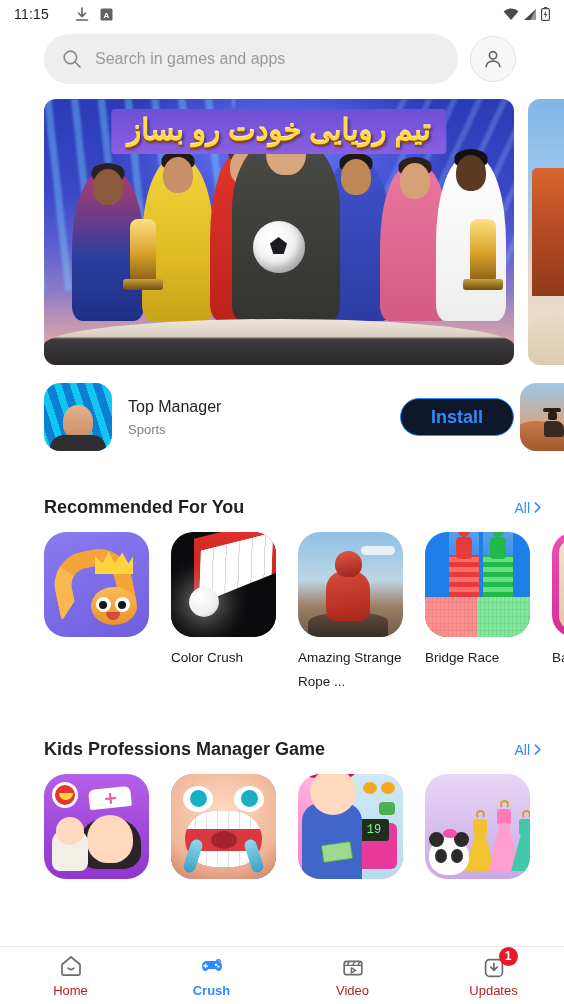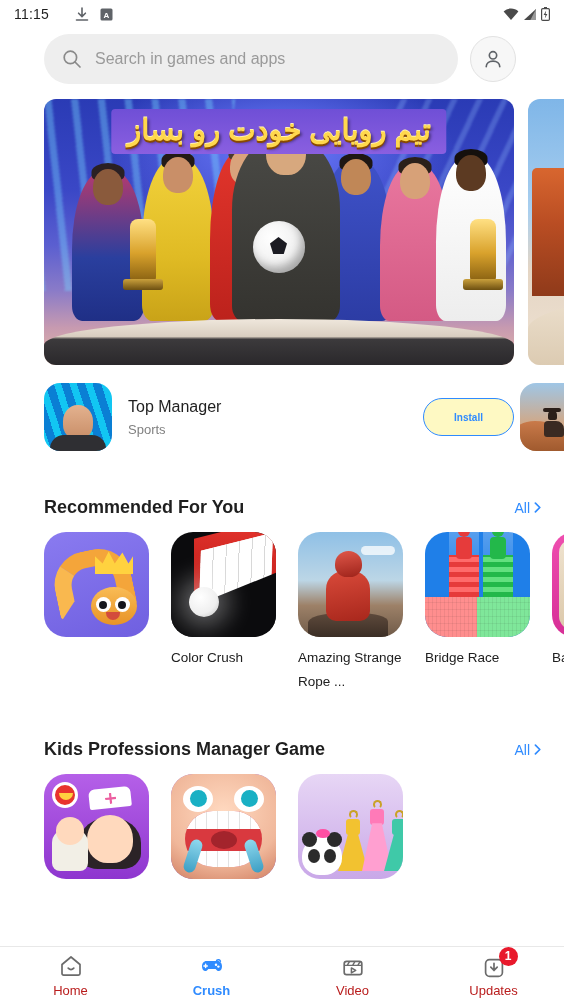--- a/index.html
+++ b/index.html
@@ -159,23 +159,23 @@
   .fi-body {
     position: absolute; left: 50%; bottom: -8px; transform: translateX(-50%);
     width: 56px; height: 24px; border-radius: 14px 14px 0 0;
     background: #2f2f33;
   }
   .feature-meta { display: flex; flex-direction: column; gap: 6px; min-width: 0; }
   .feature-title { font-size: 16px; color: #1f1f1f; }
   .feature-sub { font-size: 13px; color: #808080; }
   .install-btn {
     margin-left: auto; margin-right: 0;
-    border: 1px solid #2f8bff; color: #2f8bff; background: #fef9c3;
+    border: 1px solid #2f8bff; color: #2f8bff; background: #0f172a;
     border-radius: 20px; height: 38px; padding: 0 30px;
-    font-size: 10px; font-weight: 600; font-family: inherit;
+    font-size: 18px; font-weight: 600; font-family: inherit;
     display: flex; align-items: center; justify-content: center;
   }
   .feature-peek {
     flex: 0 0 68px; width: 68px; height: 68px; border-radius: 16px;
     overflow: hidden; position: relative; align-self: center;
     background: linear-gradient(180deg,#9fc6e6 0%, #cfa98a 58%, #d8b294 100%);
   }
   .peek-rock {
     position: absolute; bottom: 0; left: -6px; width: 52px; height: 30px;
     background: linear-gradient(180deg,#c97a4a,#a05a2e);
@@ -587,20 +587,34 @@
           <div class="teeth-top"></div>
           <div class="tongue"></div>
           <div class="teeth-bot"></div>
         </div>
         <div class="tool l"></div>
         <div class="tool r"></div>
       </div>
       <div class="app-name"></div>
     </div>
 
+    <div class="app-item">
+      <div class="app-icon ic-market">
+        <div class="mk-shelf"></div>
+        <div class="mk-fruit" style="right:8px;top:8px;width:14px;height:12px;background:#f5a623;"></div>
+        <div class="mk-fruit" style="right:26px;top:8px;width:14px;height:12px;background:#f5a623;"></div>
+        <div class="mk-fruit" style="right:8px;top:28px;width:16px;height:13px;background:#4caf50;border-radius:4px;"></div>
+        <div class="mk-register"></div>
+        <div class="mk-screen">19</div>
+        <div class="mk-hair"></div>
+        <div class="mk-girl"></div>
+        <div class="mk-bill"></div>
+      </div>
+      <div class="app-name"></div>
+    </div>
 
     <div class="app-item">
       <div class="app-icon ic-panda">
         <div class="dress" style="left:40px;">
           <div class="hanger"></div>
           <div class="top" style="background:#f2c230;"></div>
           <div class="skirt" style="background:#f2c230;"></div>
         </div>
         <div class="dress" style="left:64px;height:62px;">
           <div class="hanger"></div>

